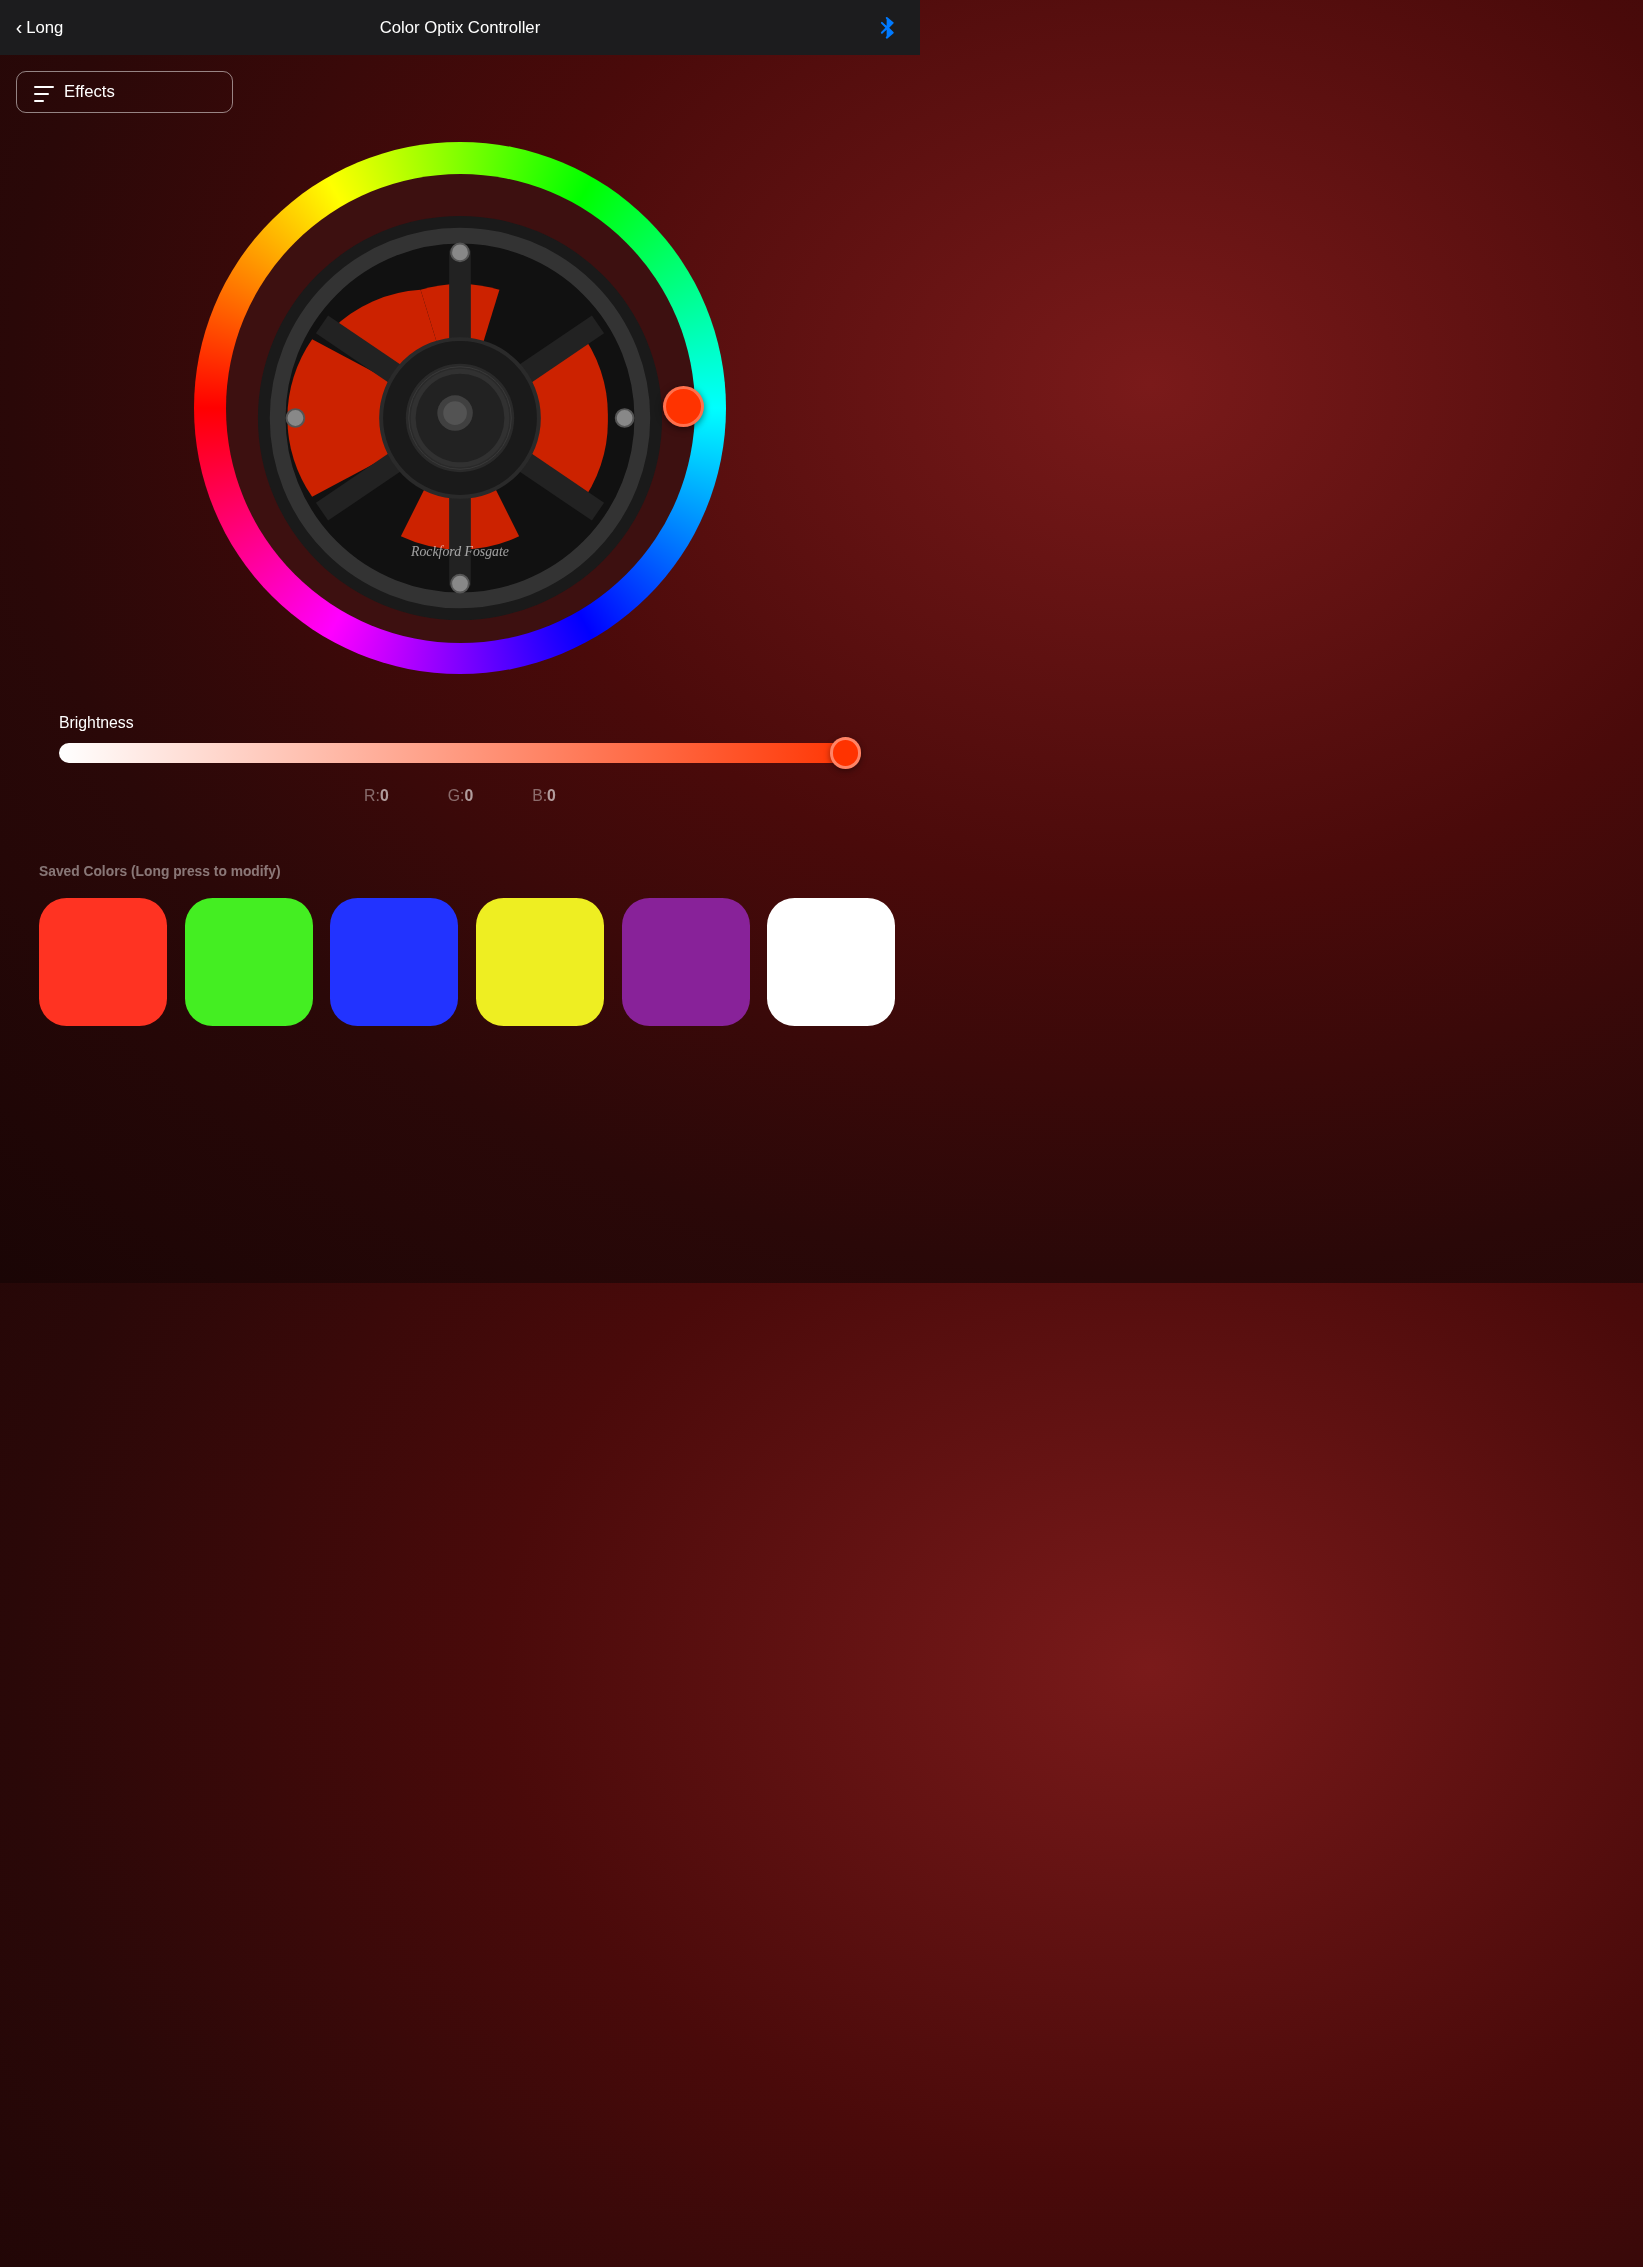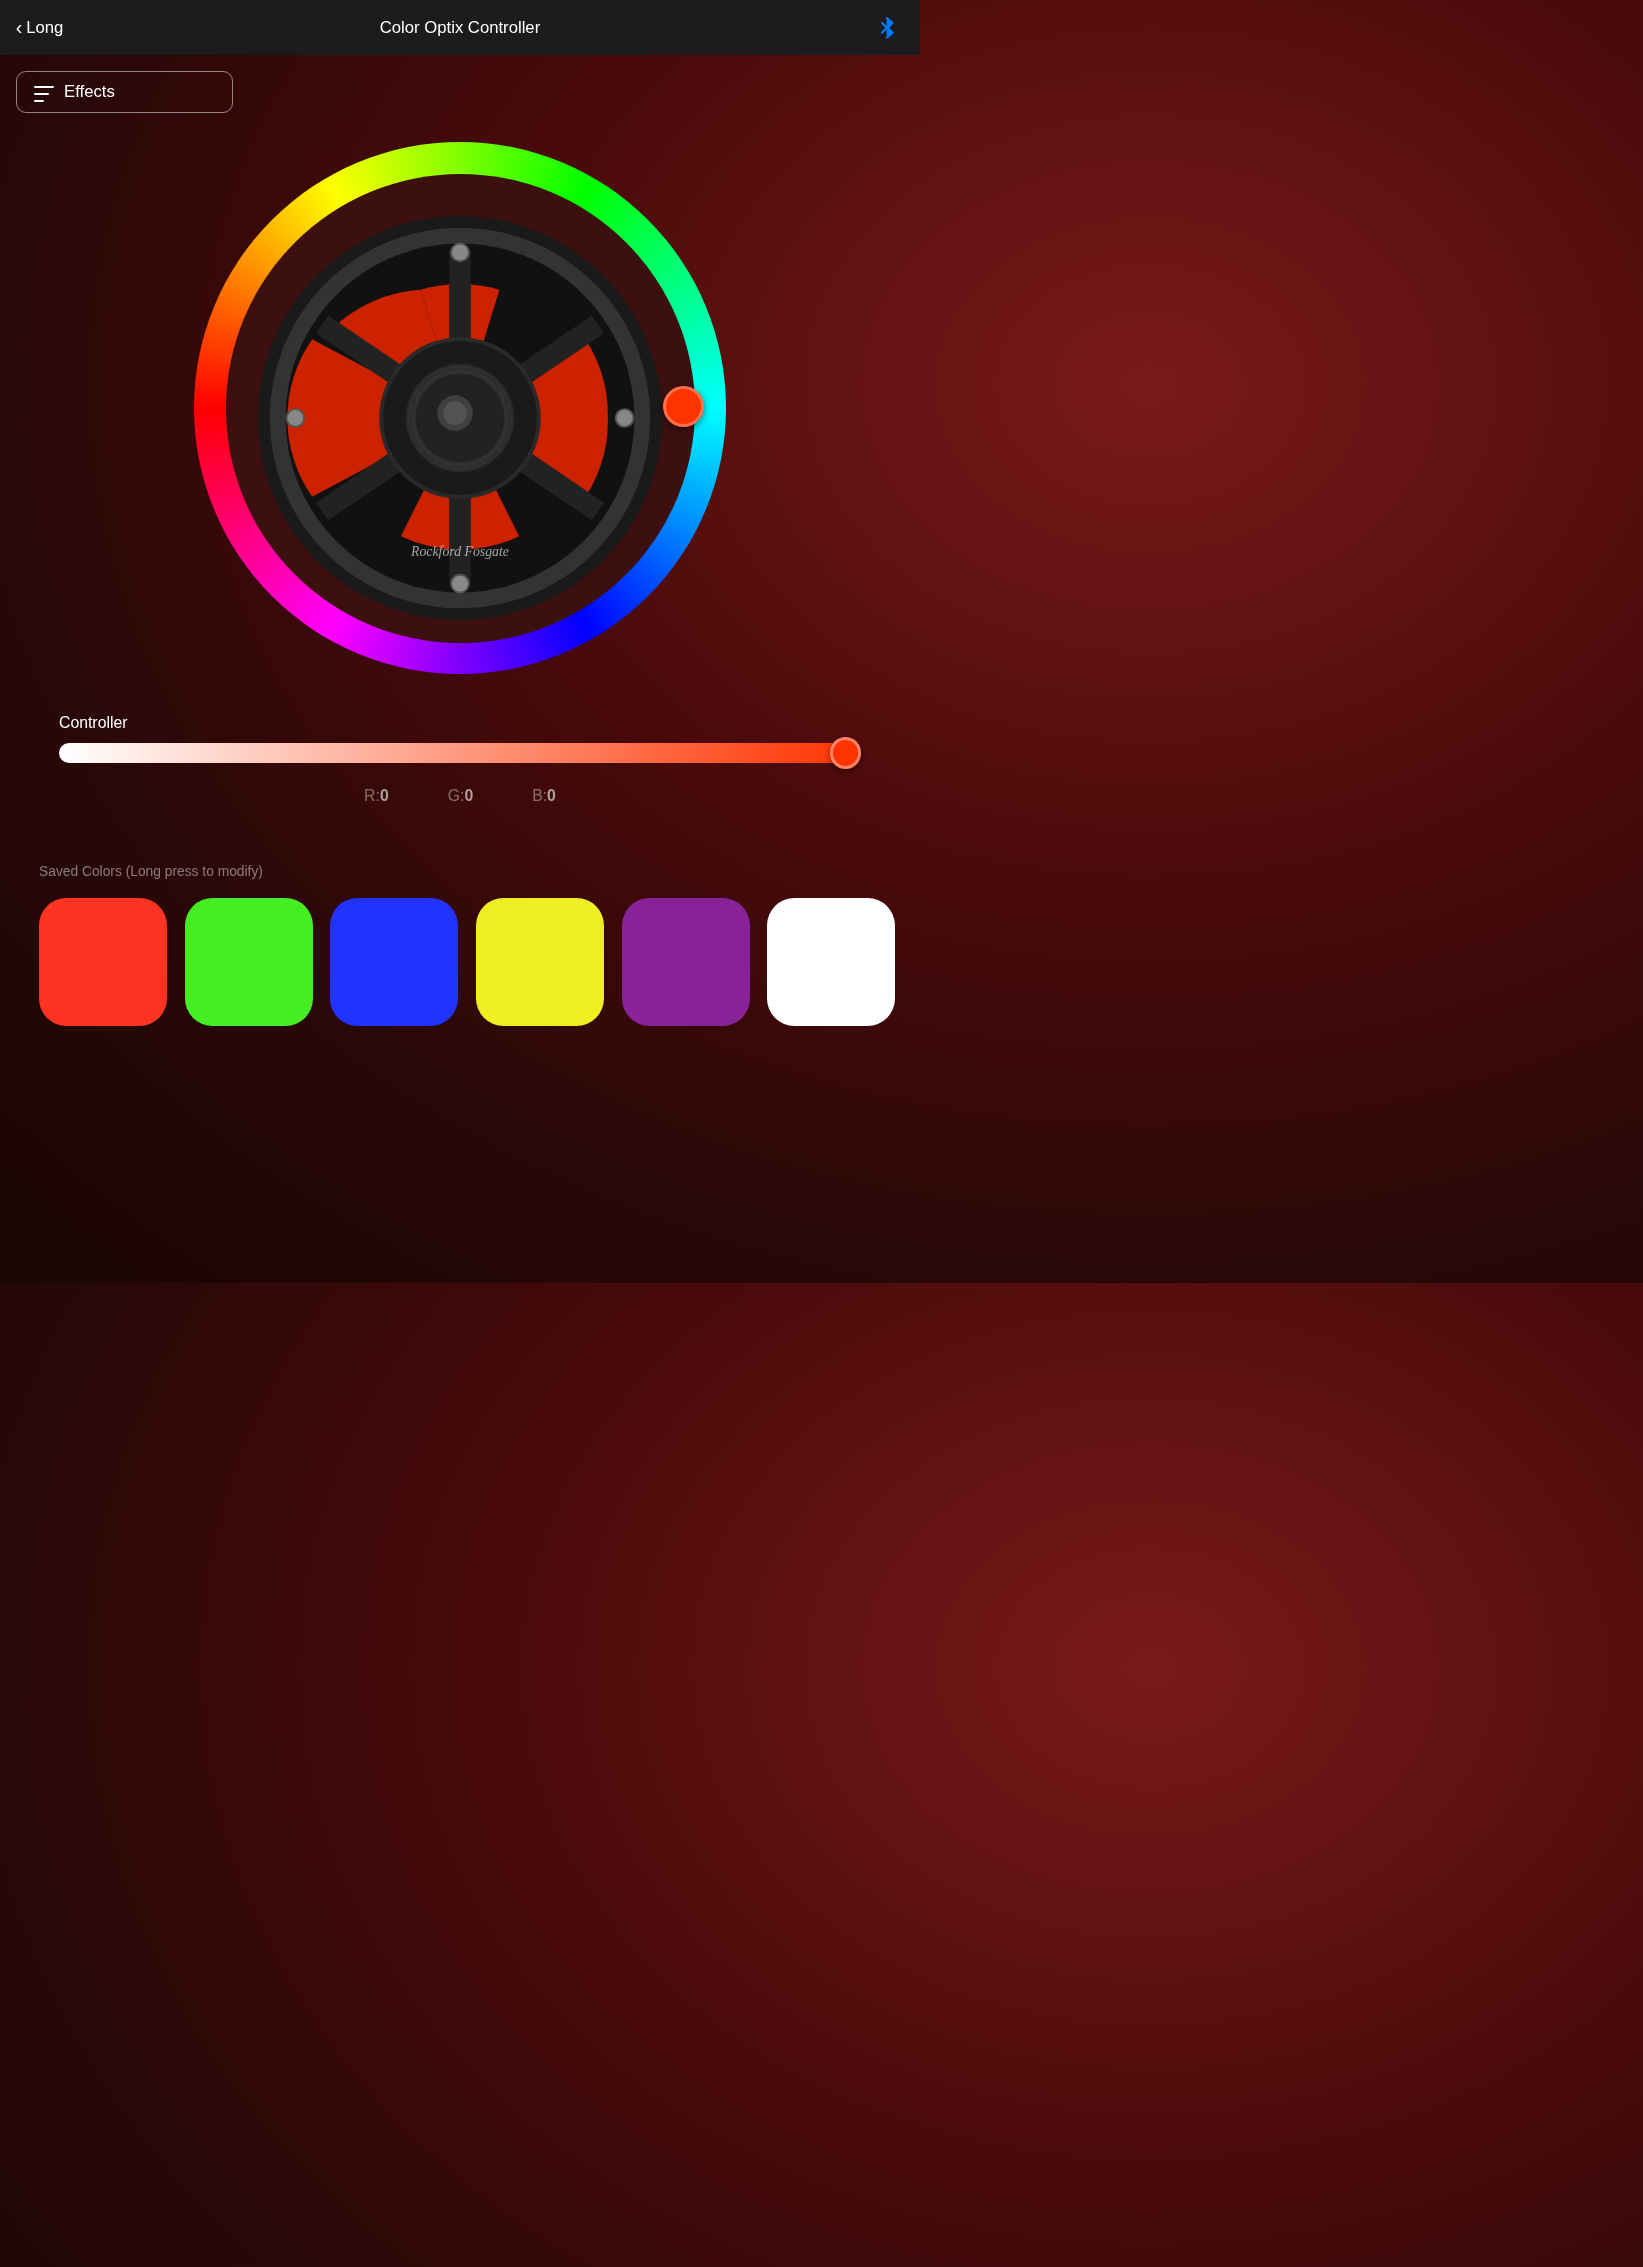--- a/index.html
+++ b/index.html
@@ -241,20 +241,21 @@
     }
 
     
     .saved-colors-section {
       padding: 0 39px 39px 39px;
     }
     .saved-colors-label {
       font-size: 13.8px;
       color: rgba(255,255,255,0.45);
       margin-bottom: 19.7px;
+      font-weight: bold;
     }
     .color-swatches {
       display: flex;
       gap: 17.7px;
       justify-content: space-between;
     }
     .color-swatch {
       width: 128px;
       height: 128px;
       border-radius: 27.6px;
@@ -349,21 +350,21 @@
         <text x="210" y="350" text-anchor="middle" font-size="14" fill="rgba(255,255,255,0.6)" font-style="italic" font-family="serif">Rockford Fosgate</text>
       </svg>
     </div>
 
     <div class="selector-handle"></div>
   </div>
 </div>
 
 <div class="controls">
   <div class="slider-group">
-    <div class="slider-label">Controller</div>
+    <div class="slider-label">Brightness</div>
     <div class="slider-track">
       <input type="range" id="saturation-slider" min="0" max="100" value="100" style="">
     </div>
   </div>
 
 
   <div class="rgb-values">
     <div class="rgb-value">
       <span>R:</span><strong>0</strong>
     </div>

